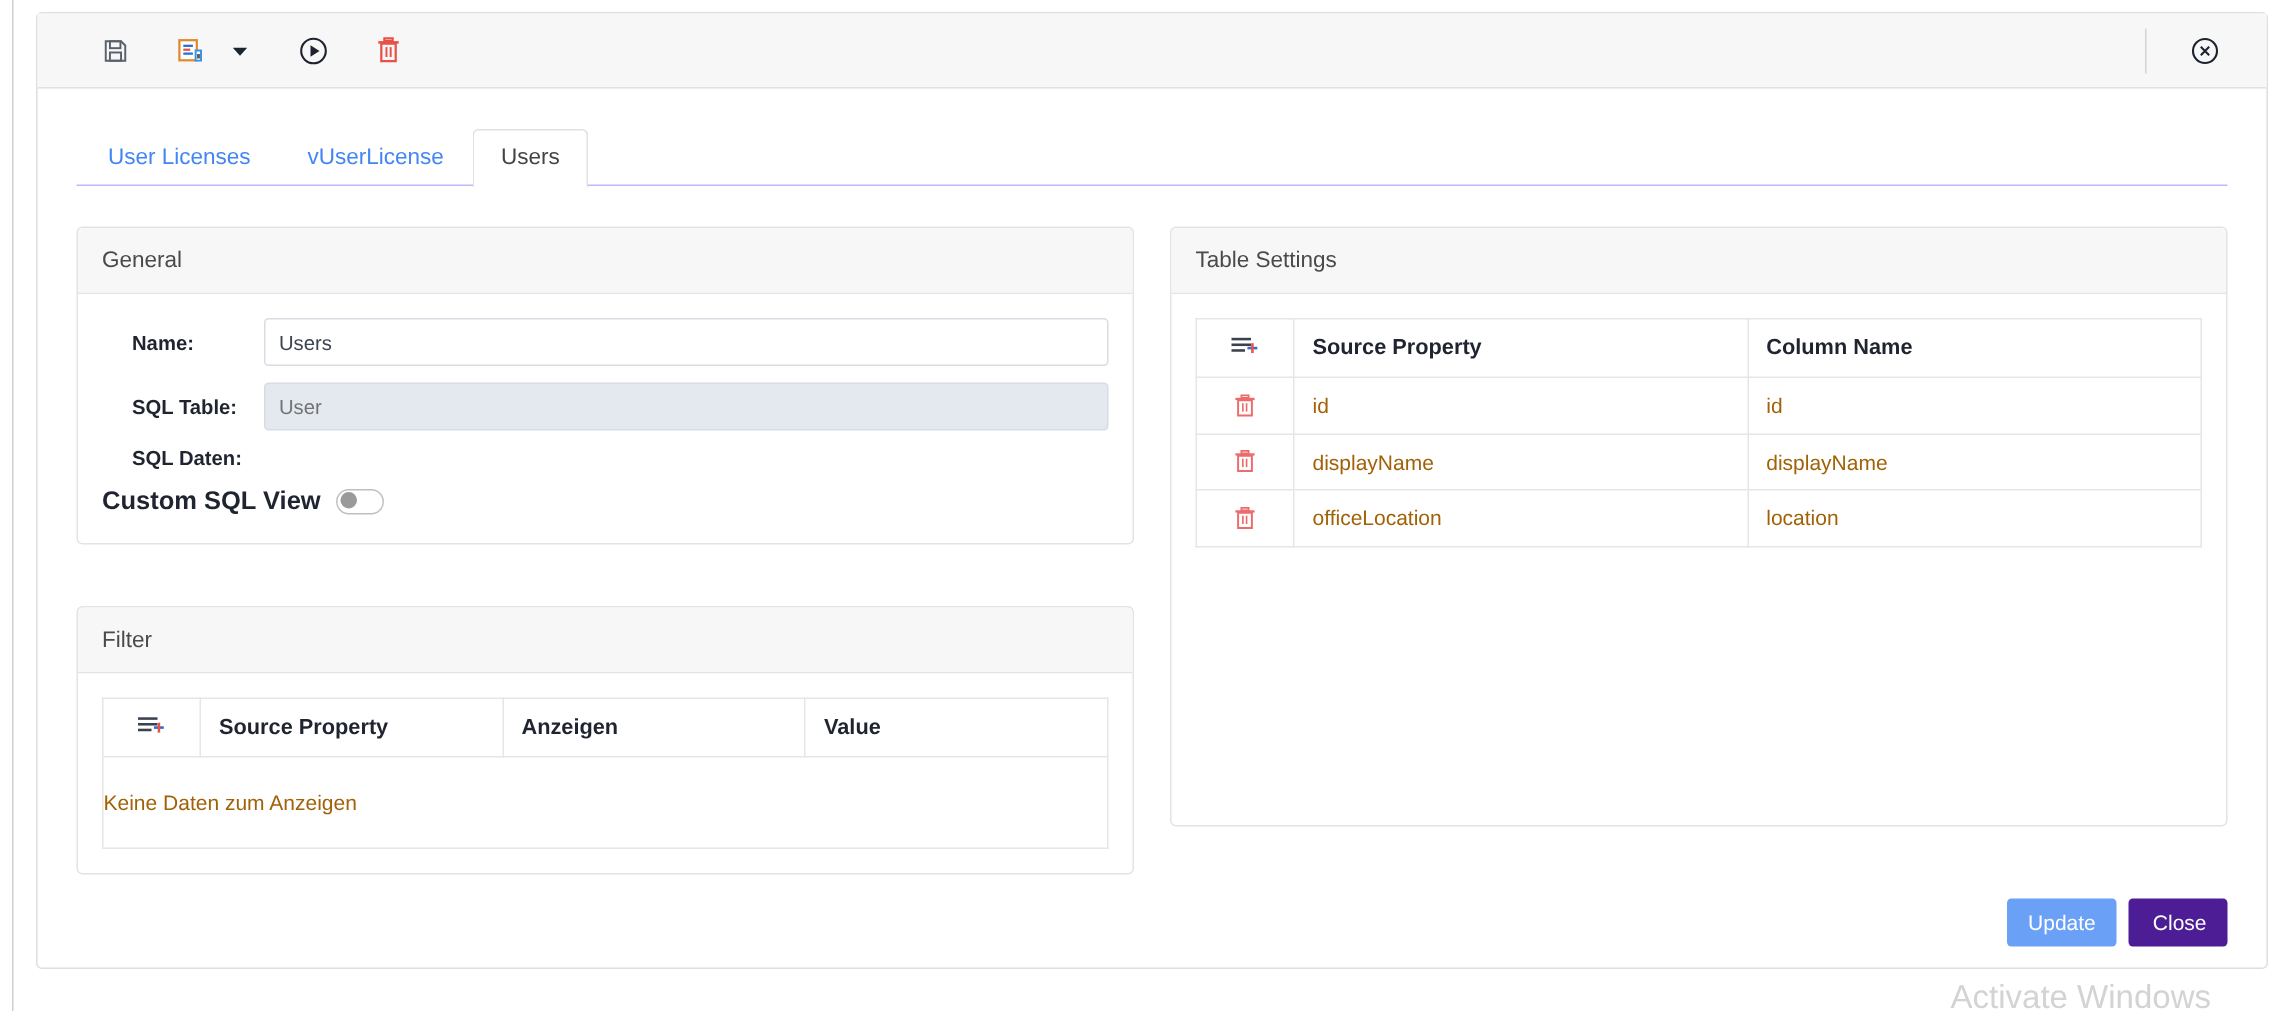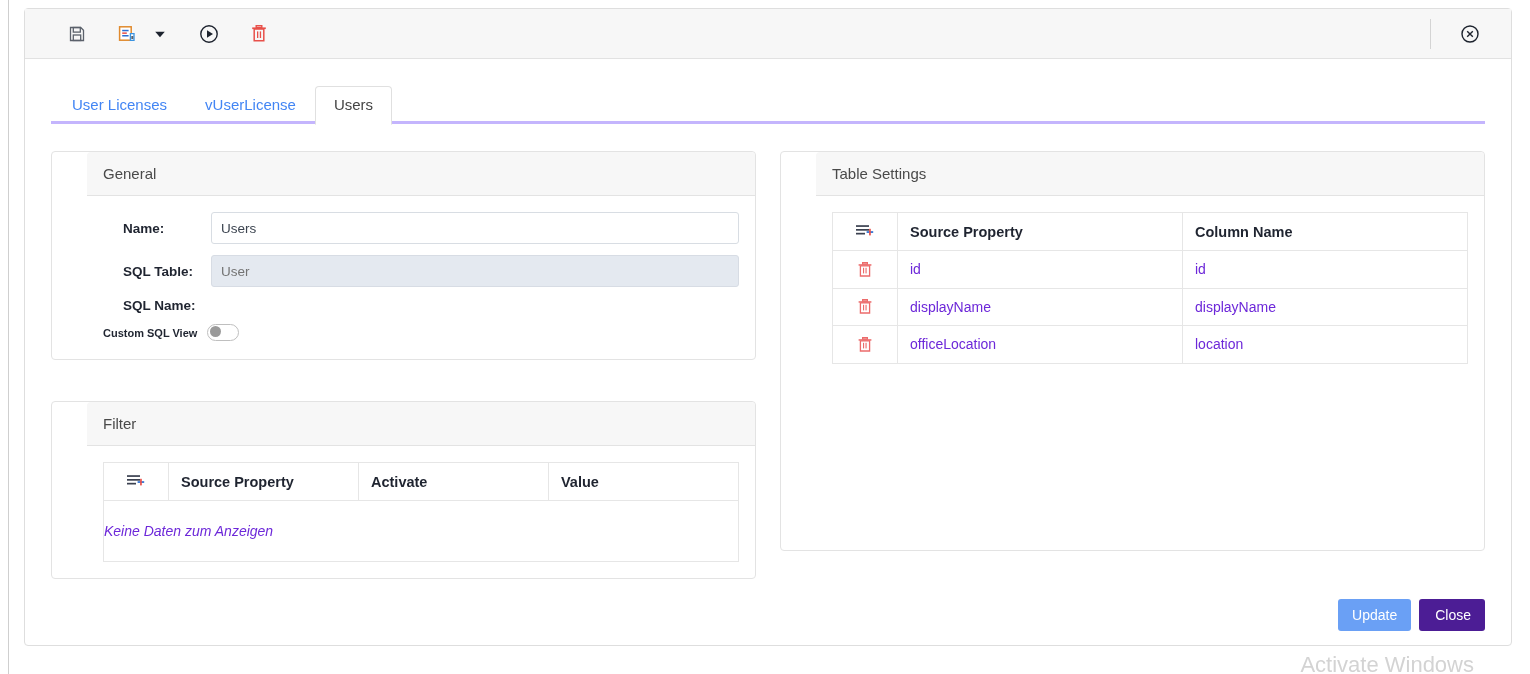--- a/index.html
+++ b/index.html
@@ -85,22 +85,22 @@
   .card-body {
     flex: 1 1 auto;
     padding: 26px 26px 0 26px;
     box-sizing: border-box;
     position: relative;
   }
 
   
   .tab-strip {
     display: flex;
-    align-items: flex-start;
-    border-bottom: 3px solid #c4b5fd;
+    align-items: center;
+    border-bottom: 1px solid #c4b5fd;
     padding-left: 2px;
     height: 39px;
     box-sizing: border-box;
   }
   .tab {
     font-size: 15px;
     color: #4285f4;
     padding: 8px 18px 9px 18px;
     cursor: pointer;
     line-height: 20px;
@@ -126,21 +126,20 @@
     padding-top: 27px;
   }
   .panel-col-left { width: 714px; }
   .panel-col-right { width: 714px; }
 
   .panel {
     border: 1px solid #e3e3e3;
     border-radius: 4px;
     background: #ffffff;
     box-sizing: border-box;
-    padding-left: 35px;
   }
   .panel-header {
     background: #f7f7f7;
     border-bottom: 1px solid #e3e3e3;
     padding: 13px 16px;
     font-size: 15px;
     color: #4a4a4a;
     border-radius: 4px 4px 0 0;
   }
   .panel-content { padding: 16px; }
@@ -173,21 +172,21 @@
     font-family: "Liberation Sans", sans-serif;
     outline: none;
   }
   .form-input.disabled {
     background: #e4e9f0;
     border-color: #d7dce4;
     color: #737373;
   }
   .toggle-row { align-items: center; }
   .toggle-label {
-    font-size: 11px;
+    font-size: 17px;
     font-weight: bold;
     color: #1f2430;
     margin-right: 10px;
   }
   .toggle {
     width: 30px;
     height: 15px;
     border-radius: 9px;
     border: 1px solid #bfbfbf;
     background: #ffffff;
@@ -211,37 +210,36 @@
     border-collapse: collapse;
     border: 1px solid #e0e0e0;
     table-layout: fixed;
   }
   .data-table th,
   .data-table td {
     border: 1px solid #e6e6e6;
     text-align: left;
     font-size: 14px;
     padding: 9px 12px;
-    color: #6d28d9;
+    color: #a16207;
     background: #ffffff;
     overflow: hidden;
     white-space: nowrap;
   }
   .data-table th {
     font-weight: bold;
     color: #1f2430;
     font-size: 14.5px;
   }
   .col-action { width: 64px; text-align: center !important; padding: 7px 0 !important; }
   .empty-cell {
     text-align: right;
     color: #9b9b9b;
     font-size: 14.5px;
     padding: 22px 0 !important;
-    font-style: italic;
   }
   .icon-cell-btn {
     display: inline-flex;
     align-items: center;
     justify-content: center;
     cursor: pointer;
     width: 26px;
     height: 22px;
   }
 
@@ -364,21 +362,21 @@
               <div class="form-label">Name:</div>
               <input class="form-input" type="text" value="Users" style="">
             </div>
 
             <div class="form-row">
               <div class="form-label">SQL Table:</div>
               <input class="form-input disabled" type="text" disabled="" value="User" style="">
             </div>
 
             <div class="form-row">
-              <div class="form-label">SQL Name:</div>
+              <div class="form-label">SQL Daten:</div>
             </div>
 
             <div class="form-row toggle-row">
               <span class="toggle-label">Custom SQL View</span>
               <span class="toggle">
                 <span class="knob"></span>
               </span>
             </div>
 
           </div>
@@ -395,21 +393,21 @@
                       <svg width="22" height="18" viewBox="0 0 22 18">
                         <rect x="2" y="3.2" width="13" height="1.7" fill="#3b4150"></rect>
                         <rect x="2" y="7" width="13" height="1.7" fill="#3b4150"></rect>
                         <rect x="2" y="10.8" width="9" height="1.7" fill="#3b4150"></rect>
                         <rect x="12.6" y="9.2" width="6.6" height="1.7" fill="#2d6fd1"></rect>
                         <rect x="15.1" y="6.8" width="1.7" height="6.6" fill="#e8504a"></rect>
                       </svg>
                     </span>
                   </th>
                   <th>Source Property</th>
-                  <th>Activate</th>
+                  <th>Anzeigen</th>
                   <th>Value</th>
                 </tr>
               </thead>
               <tbody>
                 <tr>
                   <td class="empty-cell" colspan="4">Keine Daten zum Anzeigen</td>
                 </tr>
               </tbody>
             </table>
           </div>

